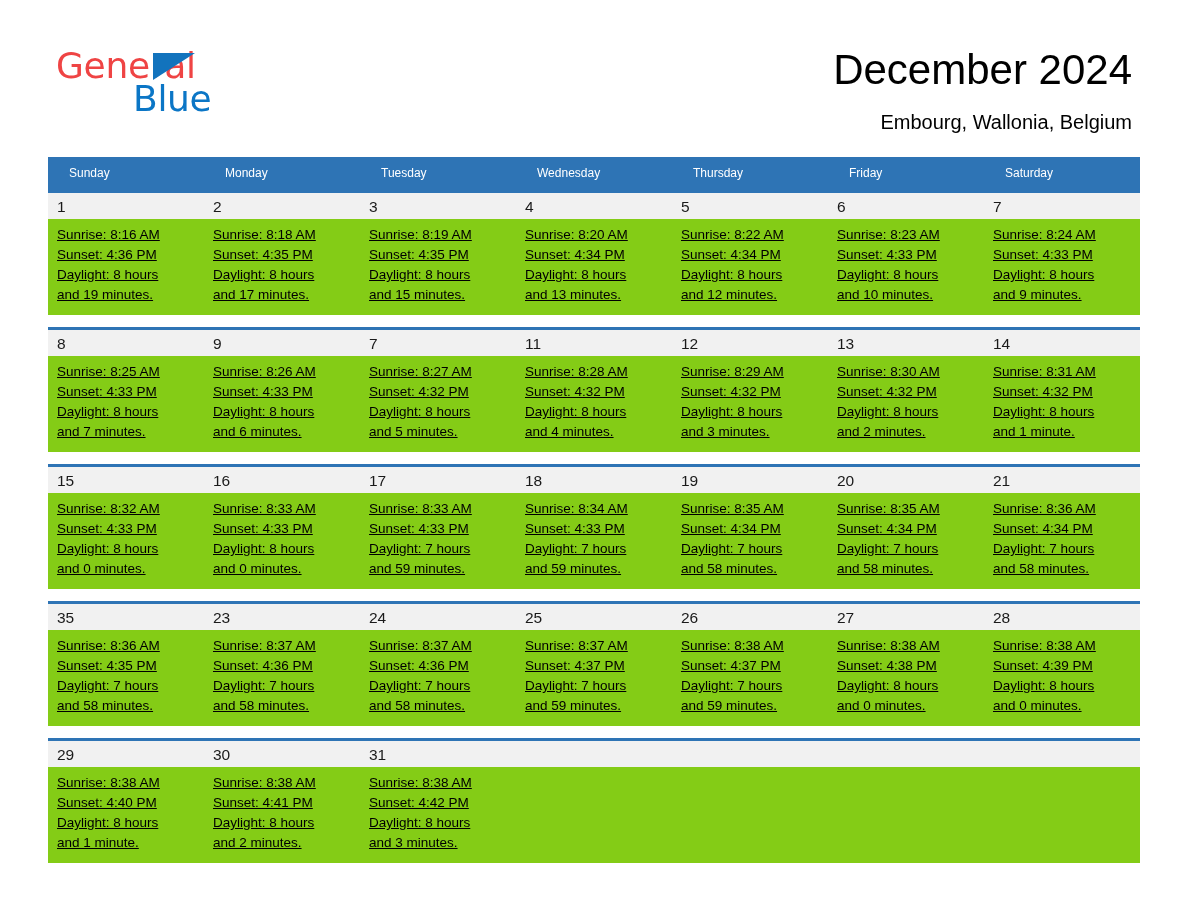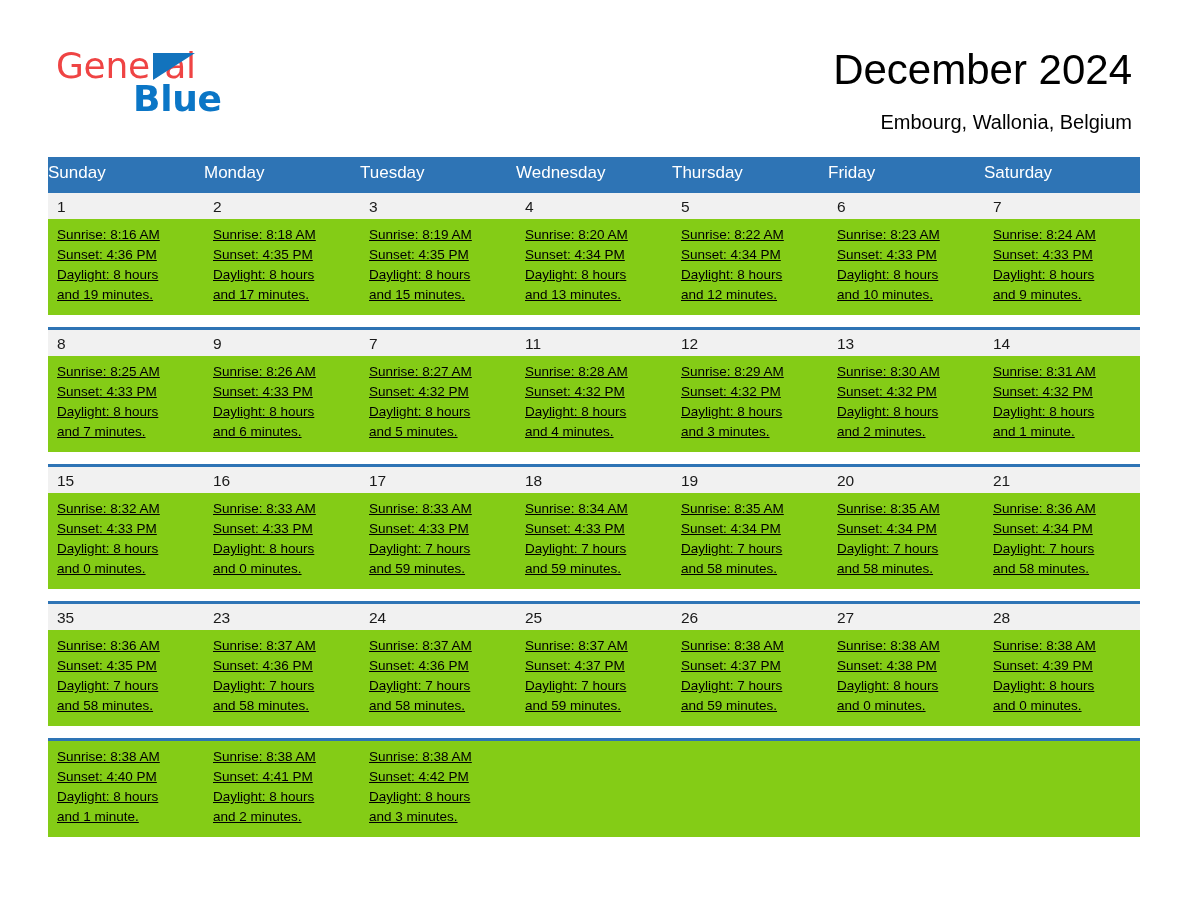--- a/index.html
+++ b/index.html
@@ -59,21 +59,21 @@
   }
   .logo-blue {
     position: absolute;
     left: 77px;
     top: 33px;
     font-size: 36px;
     line-height: 40px;
     color: #0b76c6;
     letter-spacing: -0.3px;
     font-family: "DejaVu Sans", sans-serif;
-    font-weight: 700;
+    font-weight: 400;
   }
 
   .title-block {
     position: absolute;
     right: 56px;
     top: 44px;
     text-align: right;
   }
   .month-title {
     font-size: 42px;
@@ -100,23 +100,23 @@
   }
 
   .weekday-row {
     display: flex;
     background: #2e74b5;
     height: 33px;
   }
   .weekday {
     flex: 1 1 0;
     box-sizing: border-box;
-    padding: 6px 0 0 0;
+    padding: 6px 0 0 21px;
     color: #ffffff;
-    font-size: 17px;
+    font-size: 12px;
     line-height: 20px;
     font-weight: 400;
   }
 
   .week {
     position: relative;
     border-top: 3px solid #2e74b5;
   }
   .week:first-of-type {
     border-top: none;
@@ -416,20 +416,29 @@
           <div class="line">Sunset: 4:39 PM</div>
           <div class="line">Daylight: 8 hours</div>
           <div class="line">and 0 minutes.</div>
         </div>
       </div>
     </div>
 
     <div class="week-spacer"></div>
 
     <div class="week">
+      <div class="daynum-row">
+        <div class="daynum">29</div>
+        <div class="daynum">30</div>
+        <div class="daynum">31</div>
+        <div class="daynum"></div>
+        <div class="daynum"></div>
+        <div class="daynum"></div>
+        <div class="daynum"></div>
+      </div>
       <div class="detail-row">
         <div class="detail">
           <div class="line">Sunrise: 8:38 AM</div>
           <div class="line">Sunset: 4:40 PM</div>
           <div class="line">Daylight: 8 hours</div>
           <div class="line">and 1 minute.</div>
         </div>
         <div class="detail">
           <div class="line">Sunrise: 8:38 AM</div>
           <div class="line">Sunset: 4:41 PM</div>

